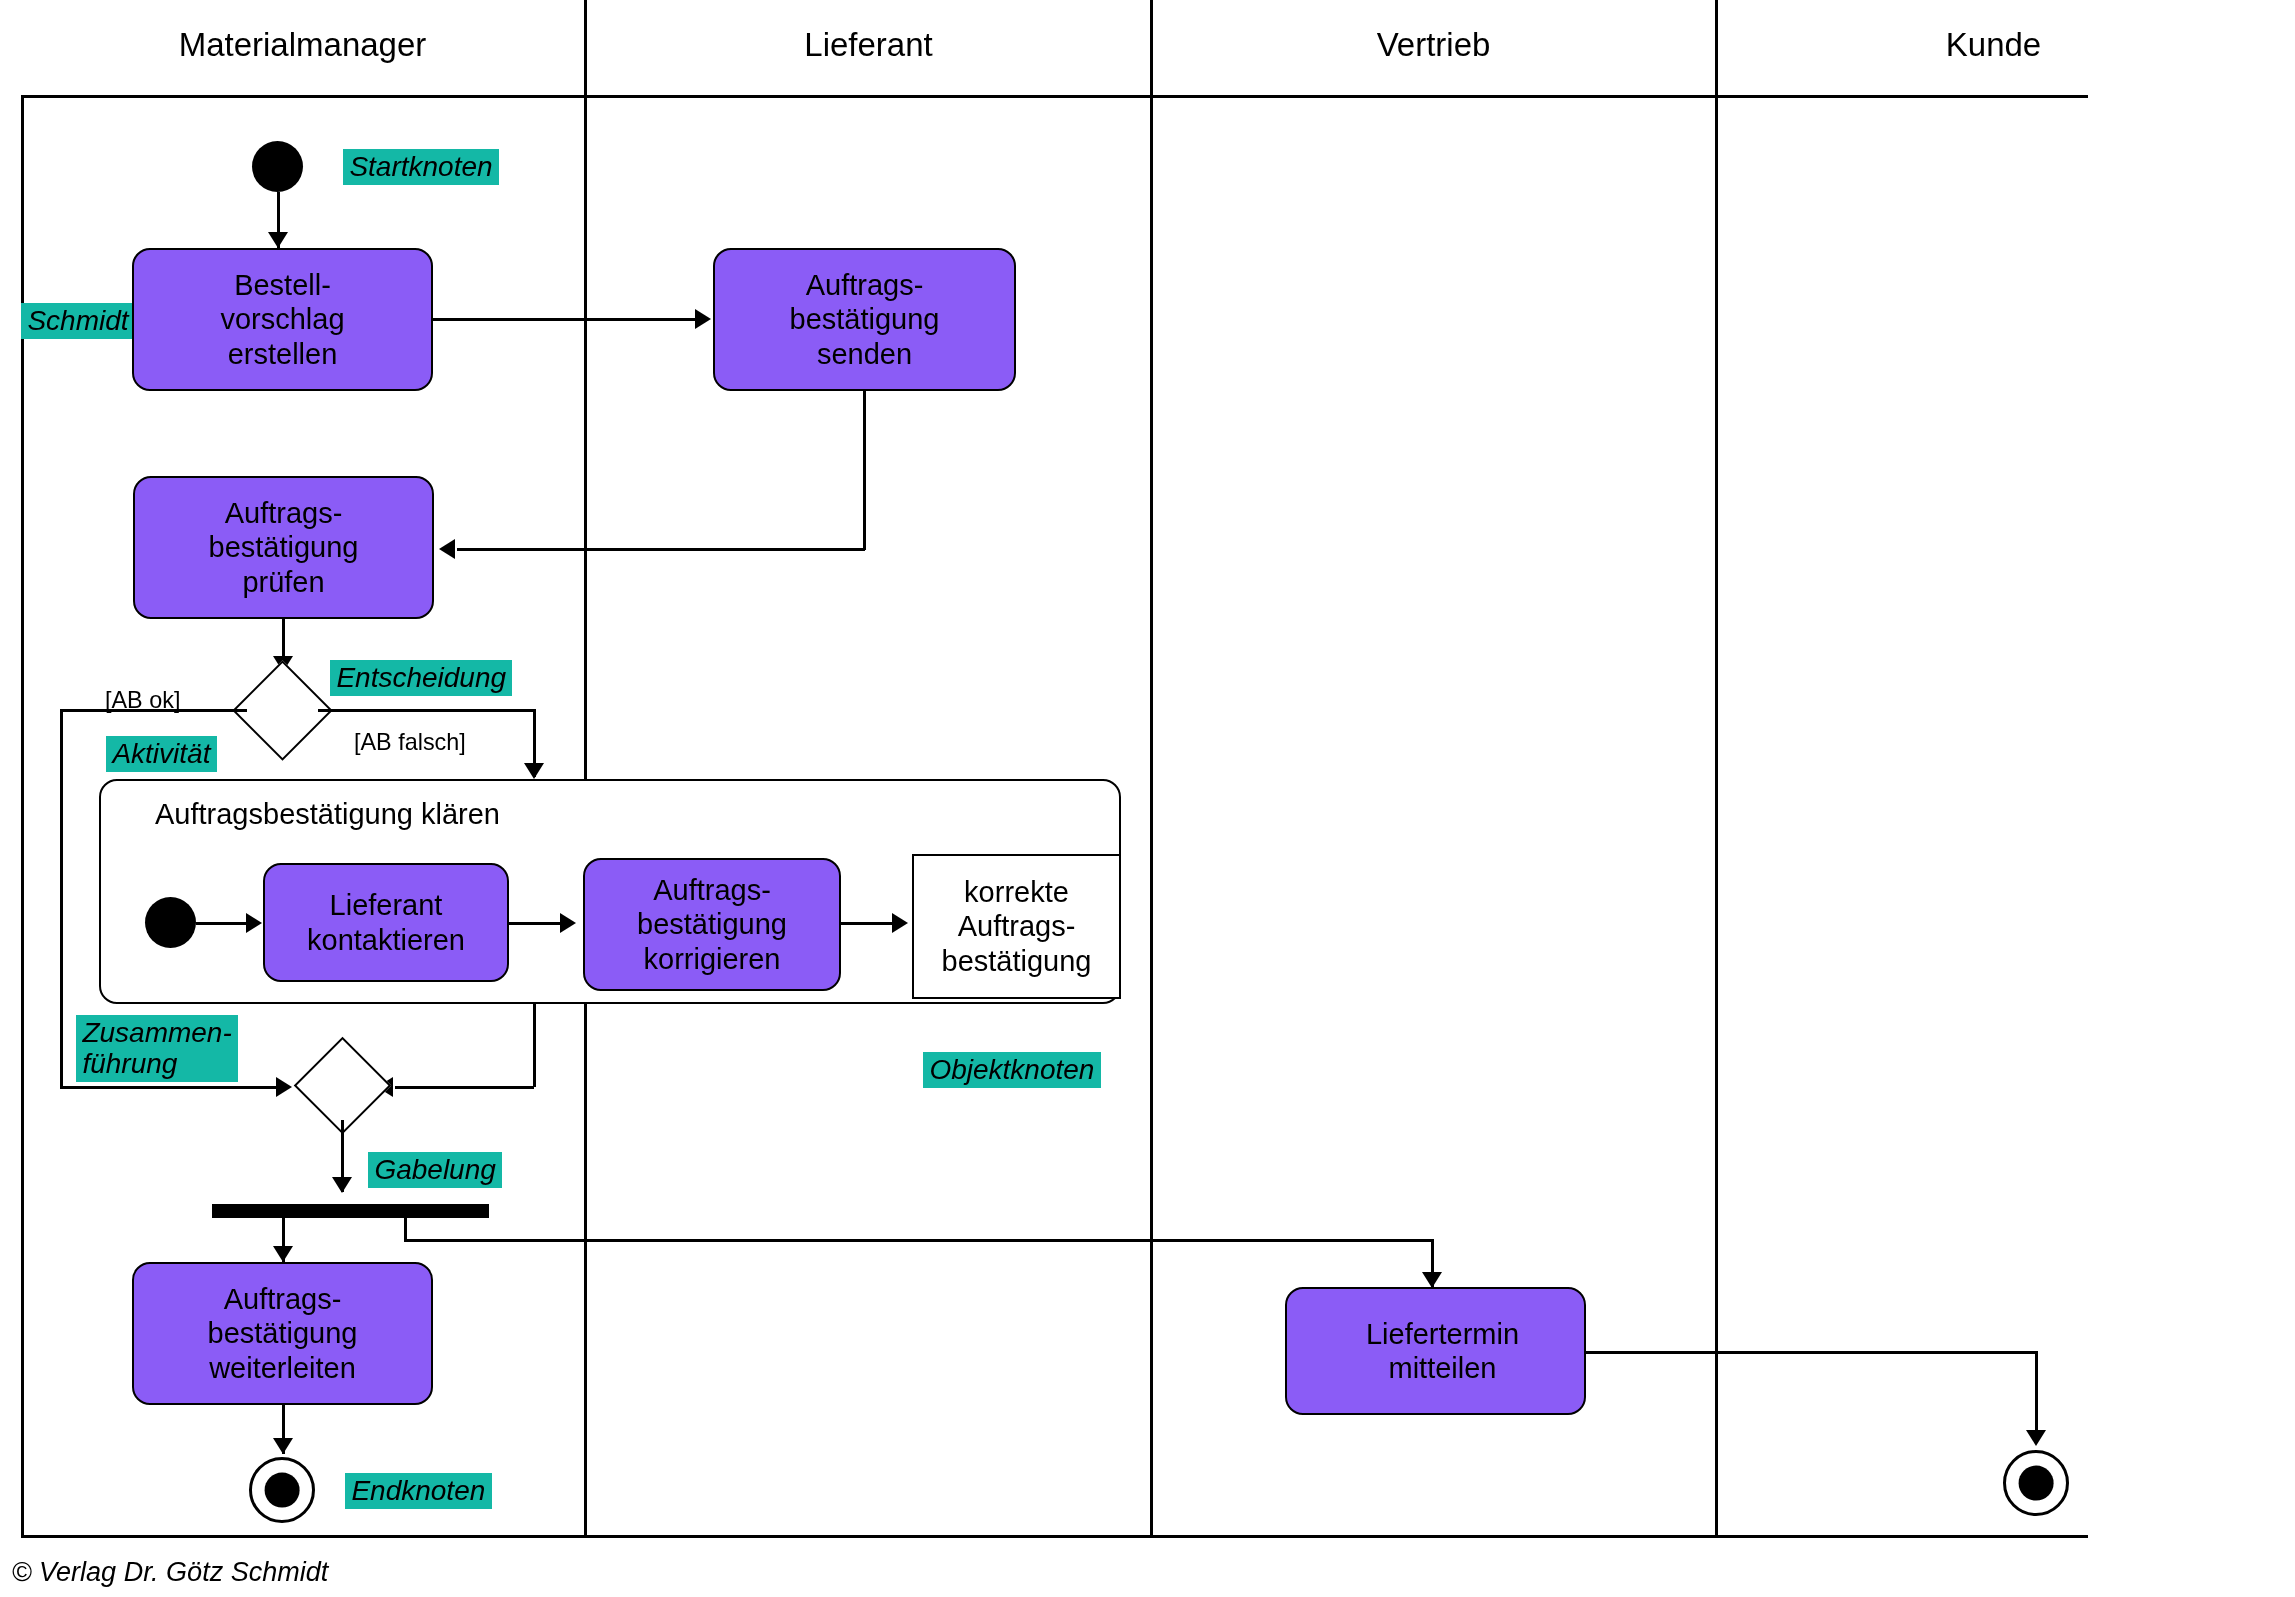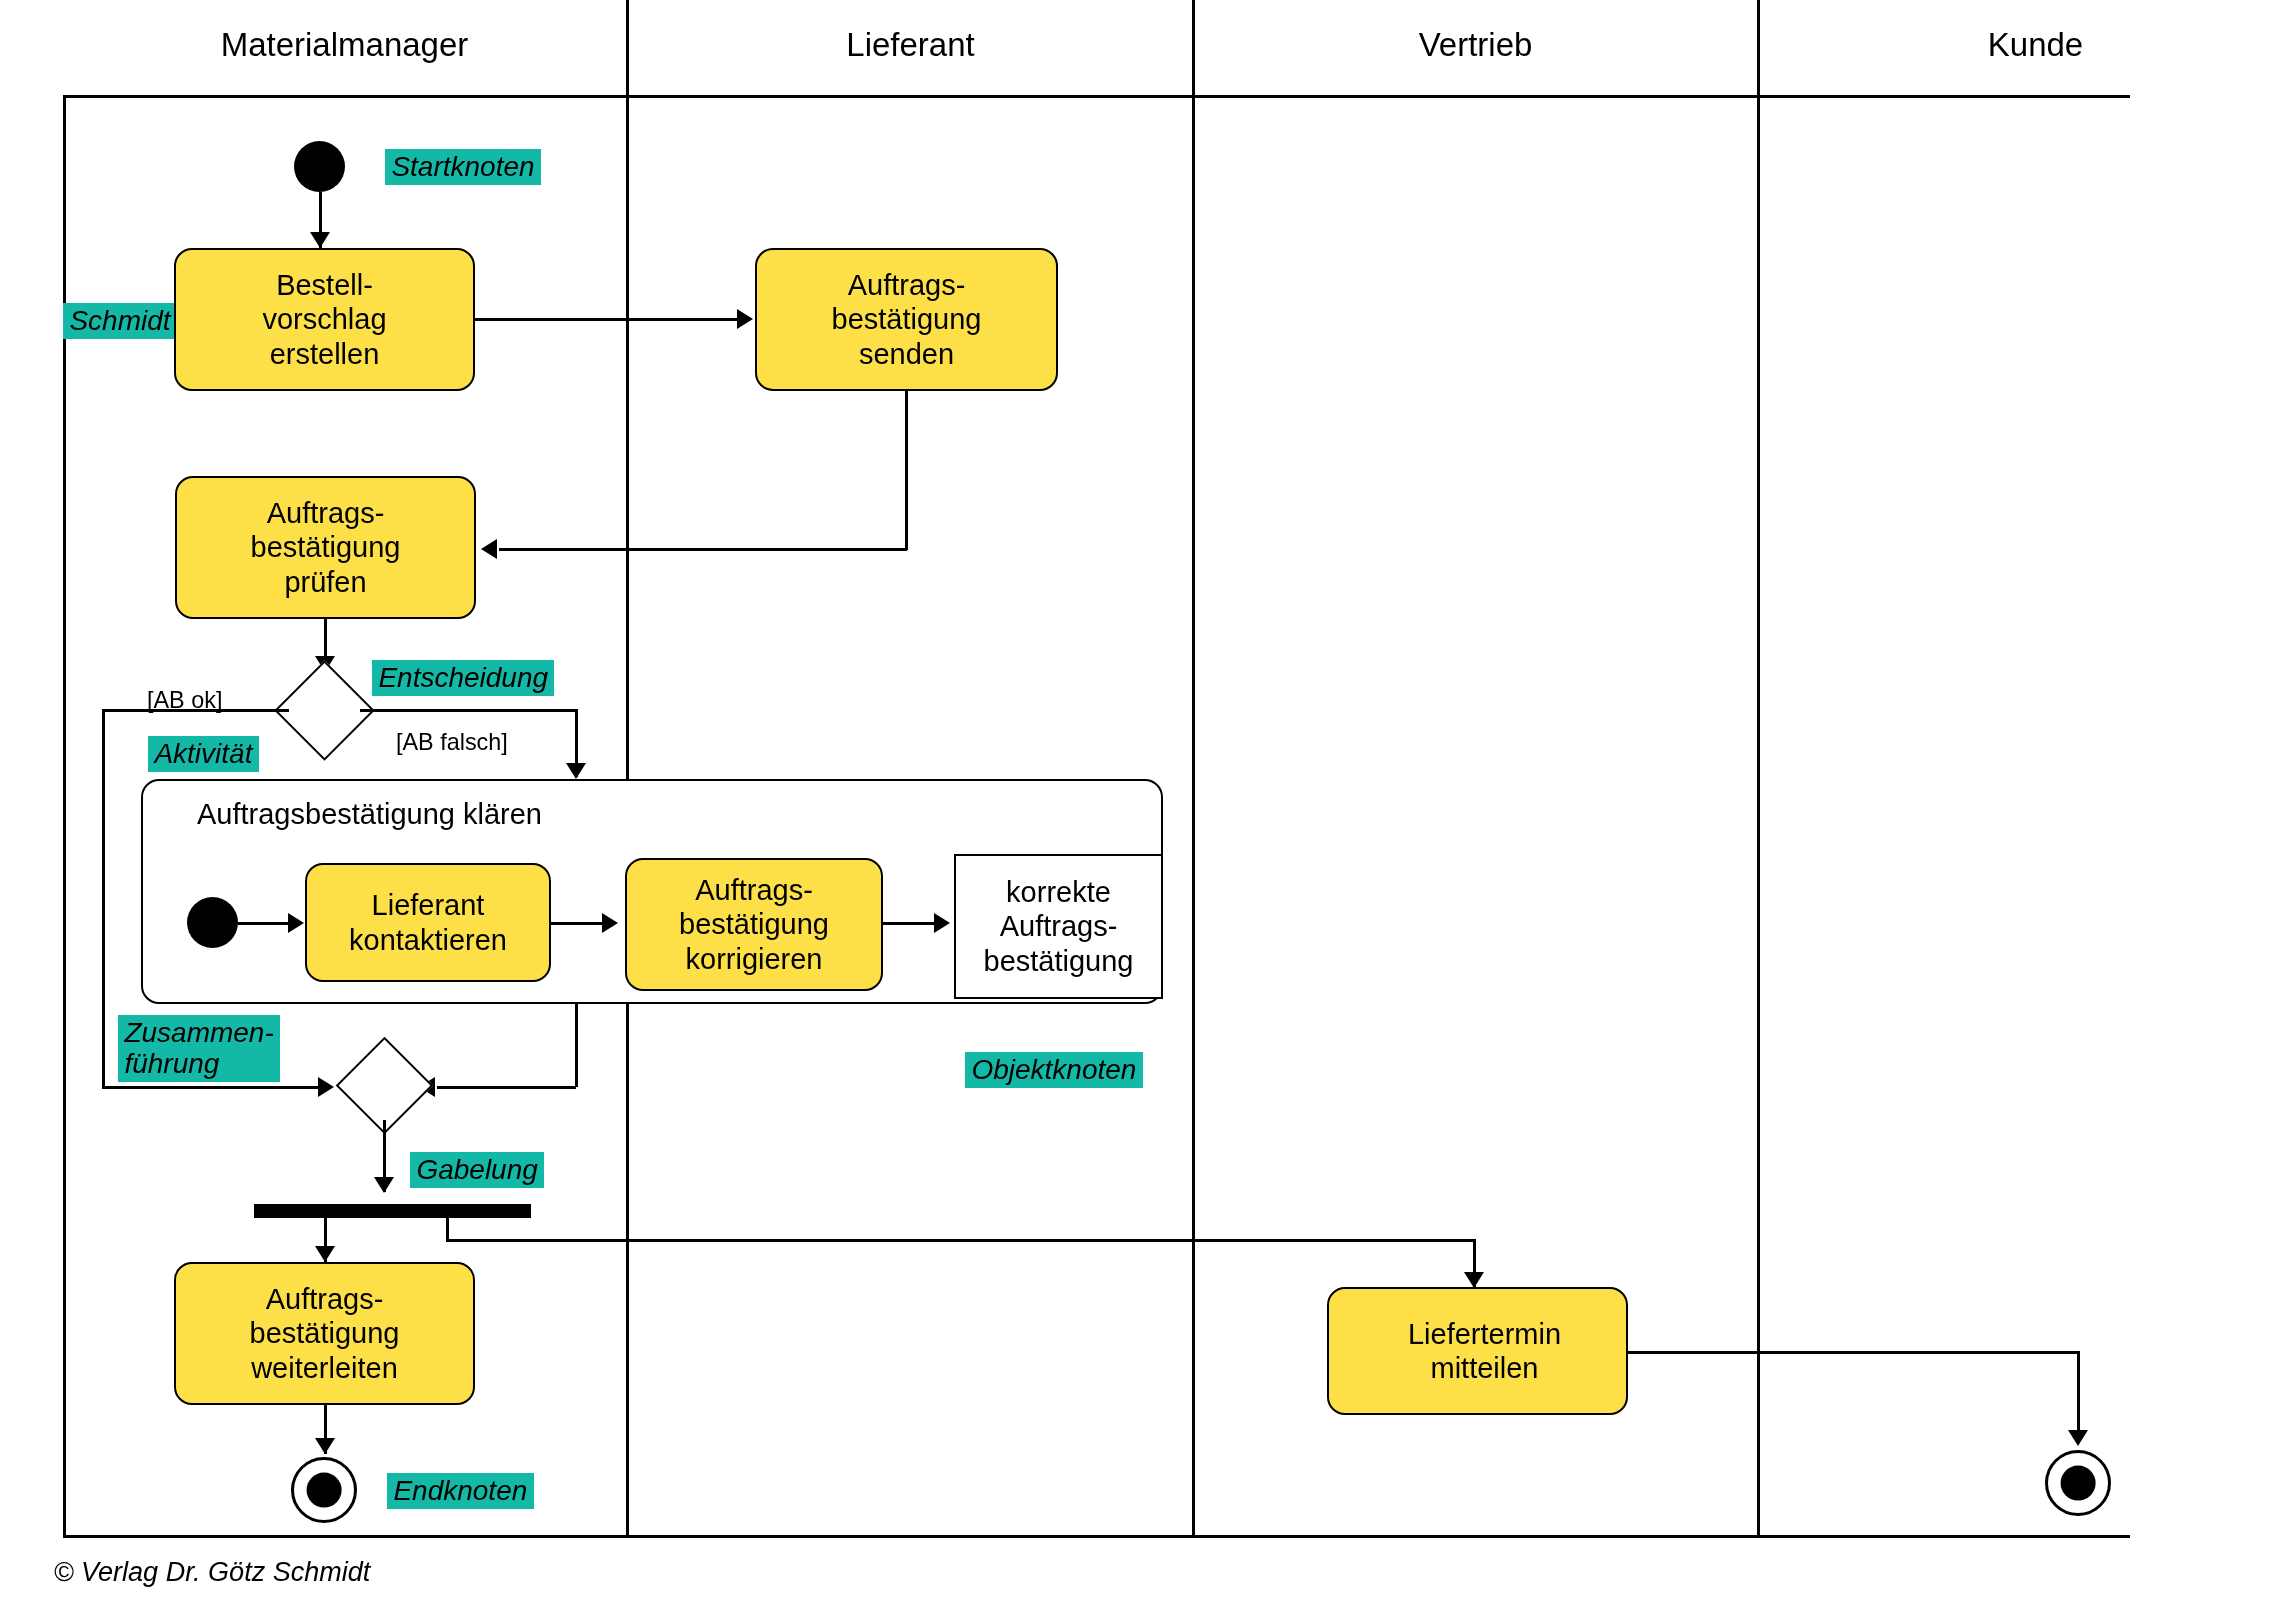--- a/index.html
+++ b/index.html
@@ -1,29 +1,29 @@
 <!DOCTYPE html>
 <html style="font-size:8.5px"><head>
 <meta charset="utf-8">
 <style>
   html,body{margin:0;padding:0;background:#ffffff;}
   body{font-family:"Liberation Sans", sans-serif;}
-  #stage{position:relative;width:2088px;height:1597px;background:#fff;overflow:hidden;margin-left:42px;}
+  #stage{position:relative;width:2088px;height:1597px;background:#fff;overflow:hidden;}
 
   
   .lane-title{
     position:absolute;text-align:center;font-size:33px;color:#000;
     top:25.5px;
   }
   .lane-vline{position:absolute;background:#000;width:2.7px;}
   .lane-hline{position:absolute;background:#000;height:2.7px;}
 
   
   .action{
-    position:absolute;border:2.7px solid #000;border-radius:18px;background:#fde047;
+    position:absolute;border:2.7px solid #000;border-radius:18px;background:#8b5cf6;
     display:flex;align-items:center;justify-content:center;text-align:center;
     font-size:29px;line-height:1.18;color:#000;box-sizing:border-box;
   }
   .object{
     position:absolute;border:2.7px solid #000;background:#fff;
     display:flex;align-items:center;justify-content:center;text-align:center;
     font-size:29px;line-height:1.18;color:#000;box-sizing:border-box;
   }
   .activity-frame{
     position:absolute;border:2.7px solid #000;border-radius:18px;background:#fff;

